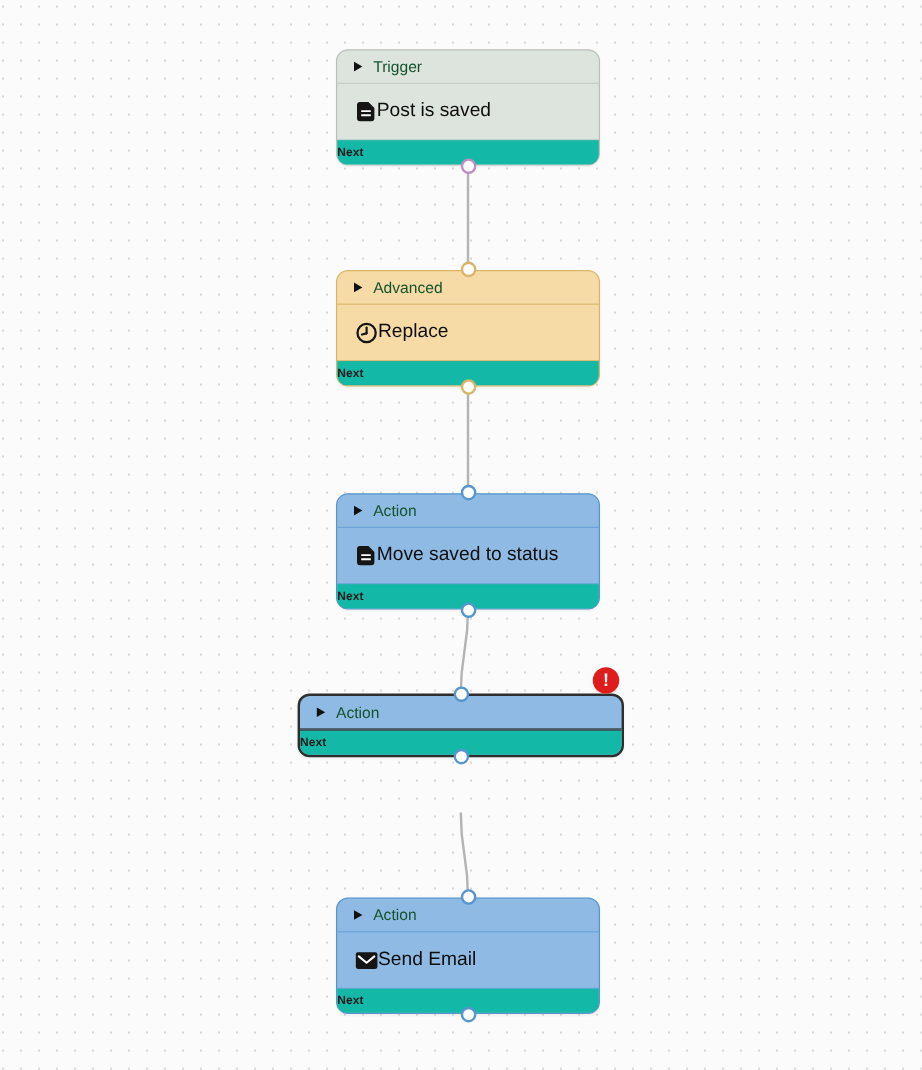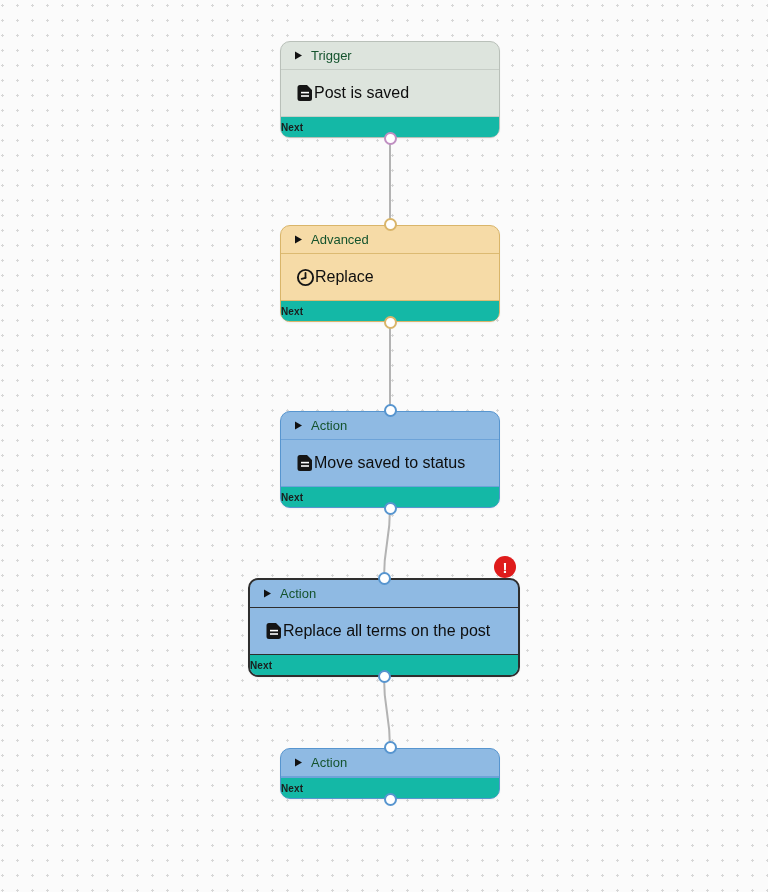--- a/index.html
+++ b/index.html
@@ -167,46 +167,45 @@
     <div class="node" style="left: 248px; top: 578px; width: 272px; --node-bg: #8fbae3; --node-border: #2e2e2e; --node-border-width: 2px; --node-divider: #2e2e2e; --port-color: #5795cf; --out-port-color: #5795cf; --error-bg: #df1b1b;">
     <span class="port port-in"></span>
     <div class="node-header">
       <span class="icon">
         <svg width="9" height="9" viewBox="0 0 9 9">
             <polygon points="1,0.5 8,4.5 1,8.5" fill="#111"></polygon>
           </svg>
       </span>
       <span>Action</span>
     </div>
-    <div class="node-body">
-      <span class="icon">
-        <svg width="18" height="18" viewBox="0 0 18 18">
-          <path d="M4 1 h7 l5 5 v8.5 a2.5 2.5 0 0 1 -2.5 2.5 h-9.5 a2.5 2.5 0 0 1 -2.5 -2.5 v-11 a2.5 2.5 0 0 1 2.5 -2.5 z" fill="#151515"></path>
-          <line x1="5" y1="8.6" x2="13" y2="8.6" stroke="#fff" stroke-width="1.6"></line>
-          <line x1="5" y1="12" x2="13" y2="12" stroke="#fff" stroke-width="1.6"></line>
-        </svg>
-      </span>
-
-      <span>Replace all terms on the post</span>
-    </div>
     <div class="node-footer">
       <span>Next</span>
     </div>
     <span class="port port-out"></span>
     <span class="error-badge">!</span>
   </div>
     <div class="node" style="left: 280px; top: 748px; width: 220px; --node-bg: #8fbae3; --node-border: #5795cf; --node-border-width: 1.5px; --node-divider: #6da3d8; --port-color: #5795cf; --out-port-color: #5795cf; --error-bg: #df1b1b;">
     <span class="port port-in"></span>
     <div class="node-header">
       <span class="icon">
         <svg width="9" height="9" viewBox="0 0 9 9">
             <polygon points="1,0.5 8,4.5 1,8.5" fill="#111"></polygon>
           </svg>
       </span>
       <span>Action</span>
     </div>
+    <div class="node-body">
+
+      <span class="icon">
+        <svg width="19" height="15" viewBox="0 0 19 15">
+          <rect x="0.5" y="0.5" width="18" height="14" rx="1.8" fill="#151515"></rect>
+          <polyline points="3,4 9.5,9.3 16,4" fill="none" stroke="#fff" stroke-width="1.7" stroke-linecap="round" stroke-linejoin="round"></polyline>
+        </svg>
+      </span>
+      <span>Send Email</span>
+    </div>
     <div class="node-footer">
       <span>Next</span>
     </div>
     <span class="port port-out"></span>
 
   </div>
   </div>
 
 </body></html>

